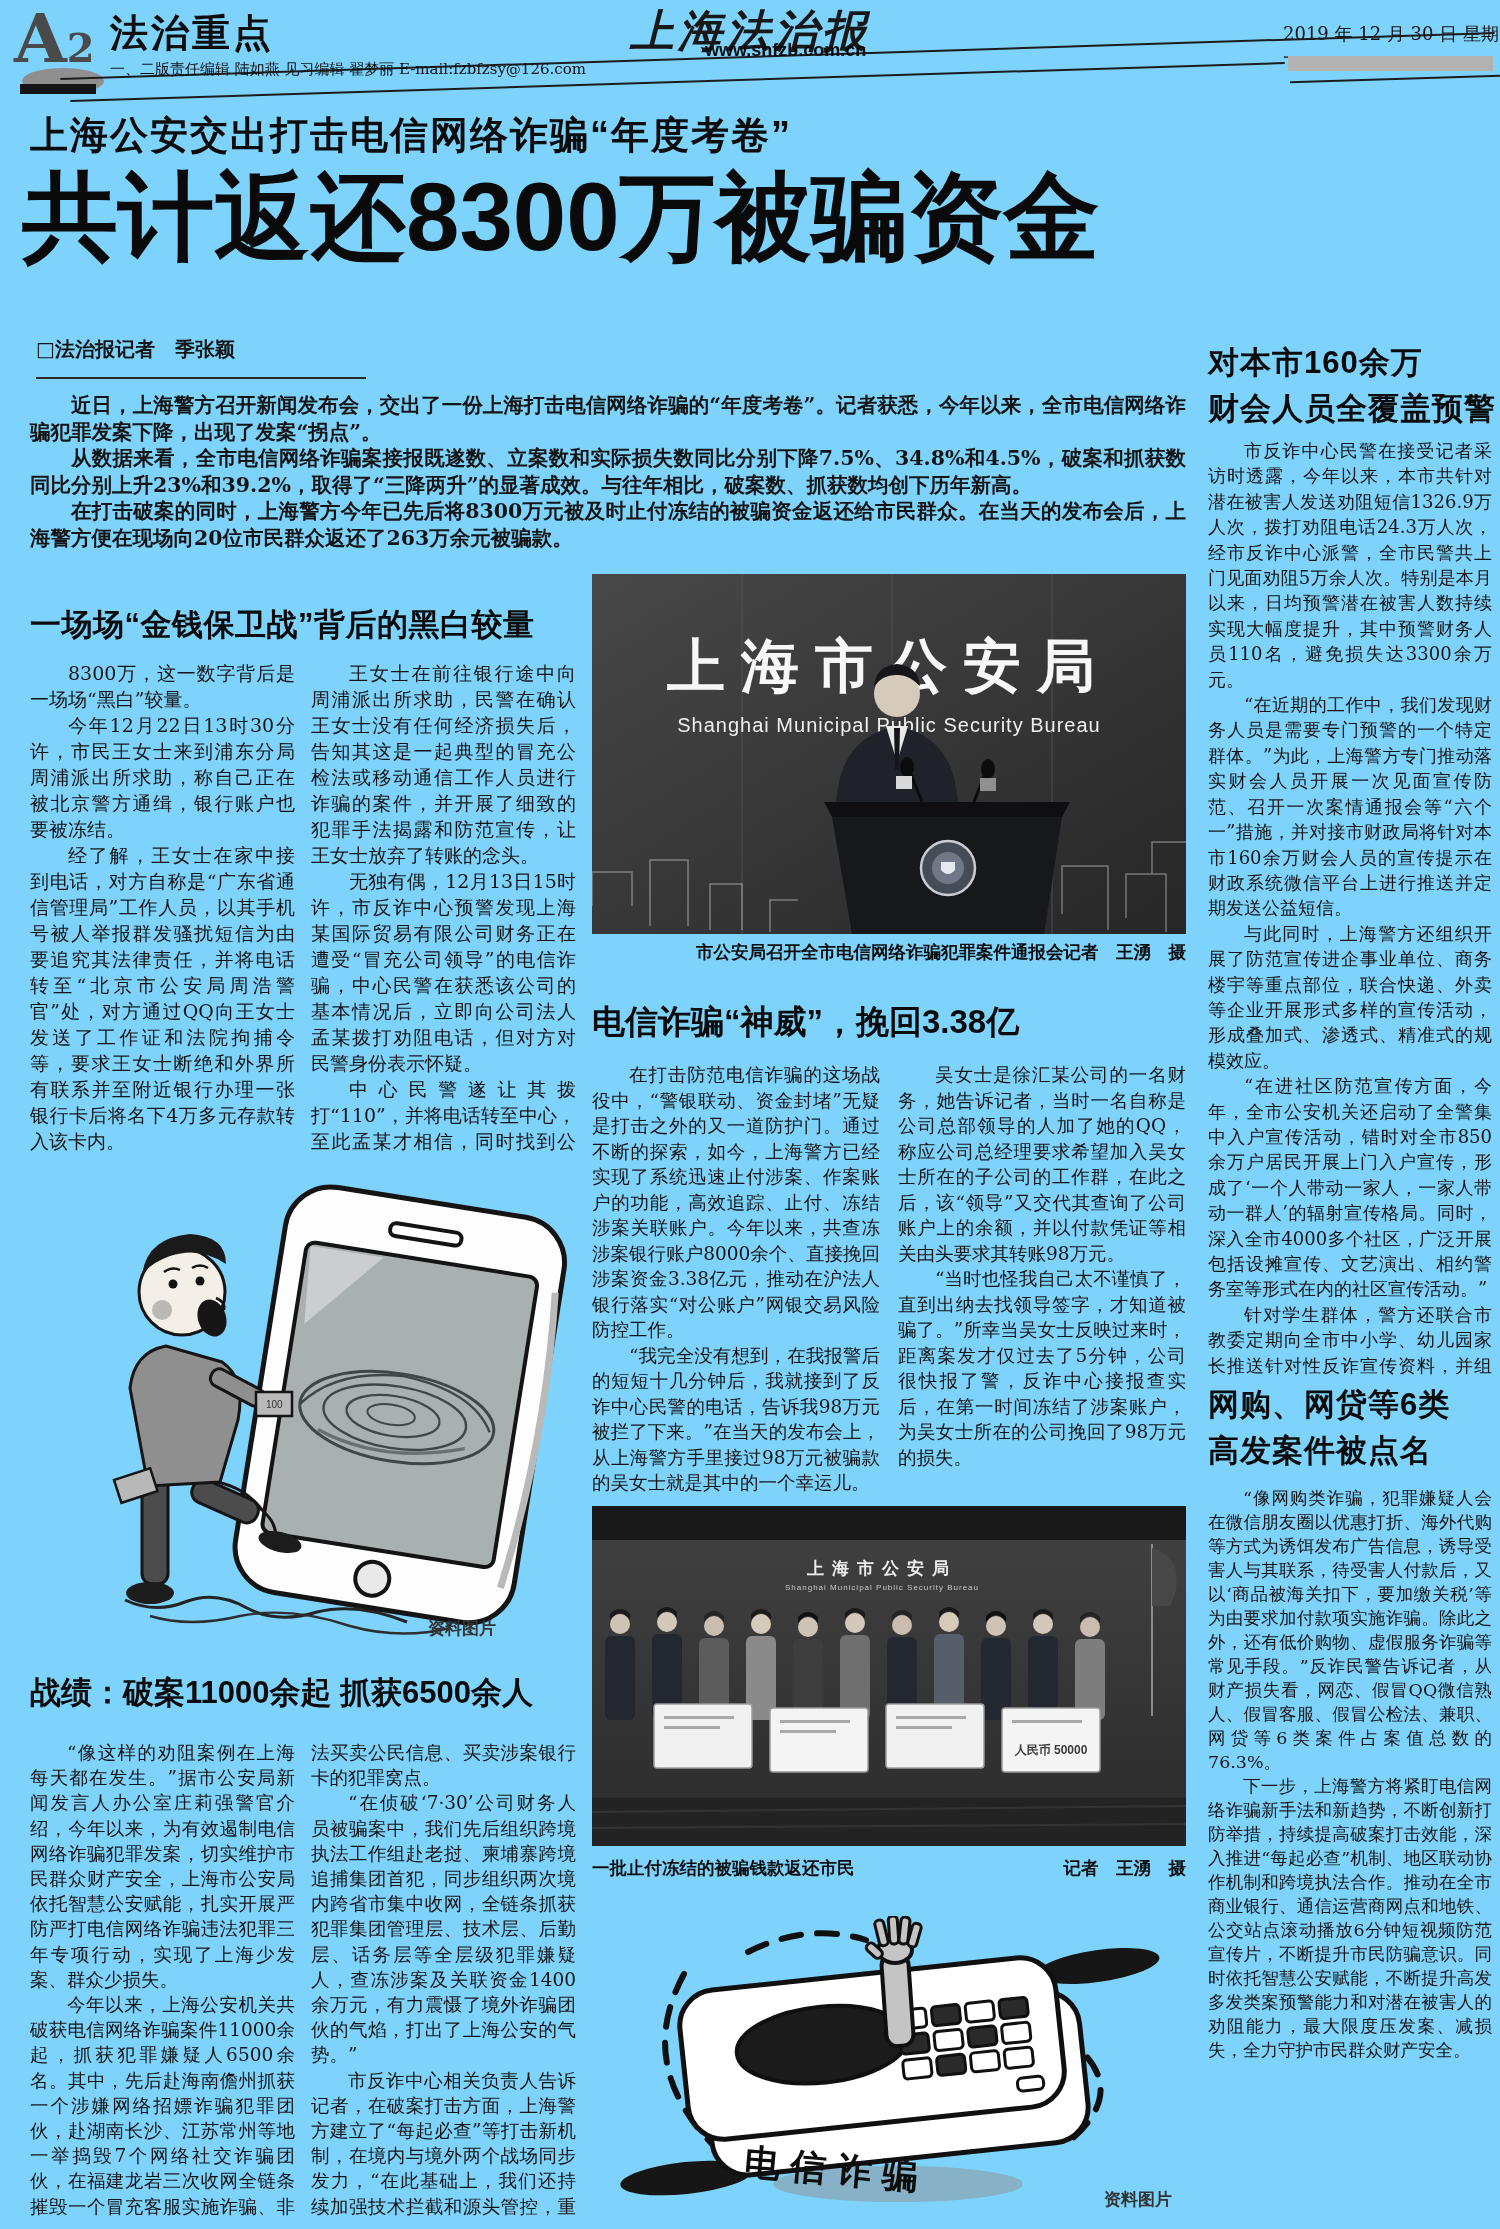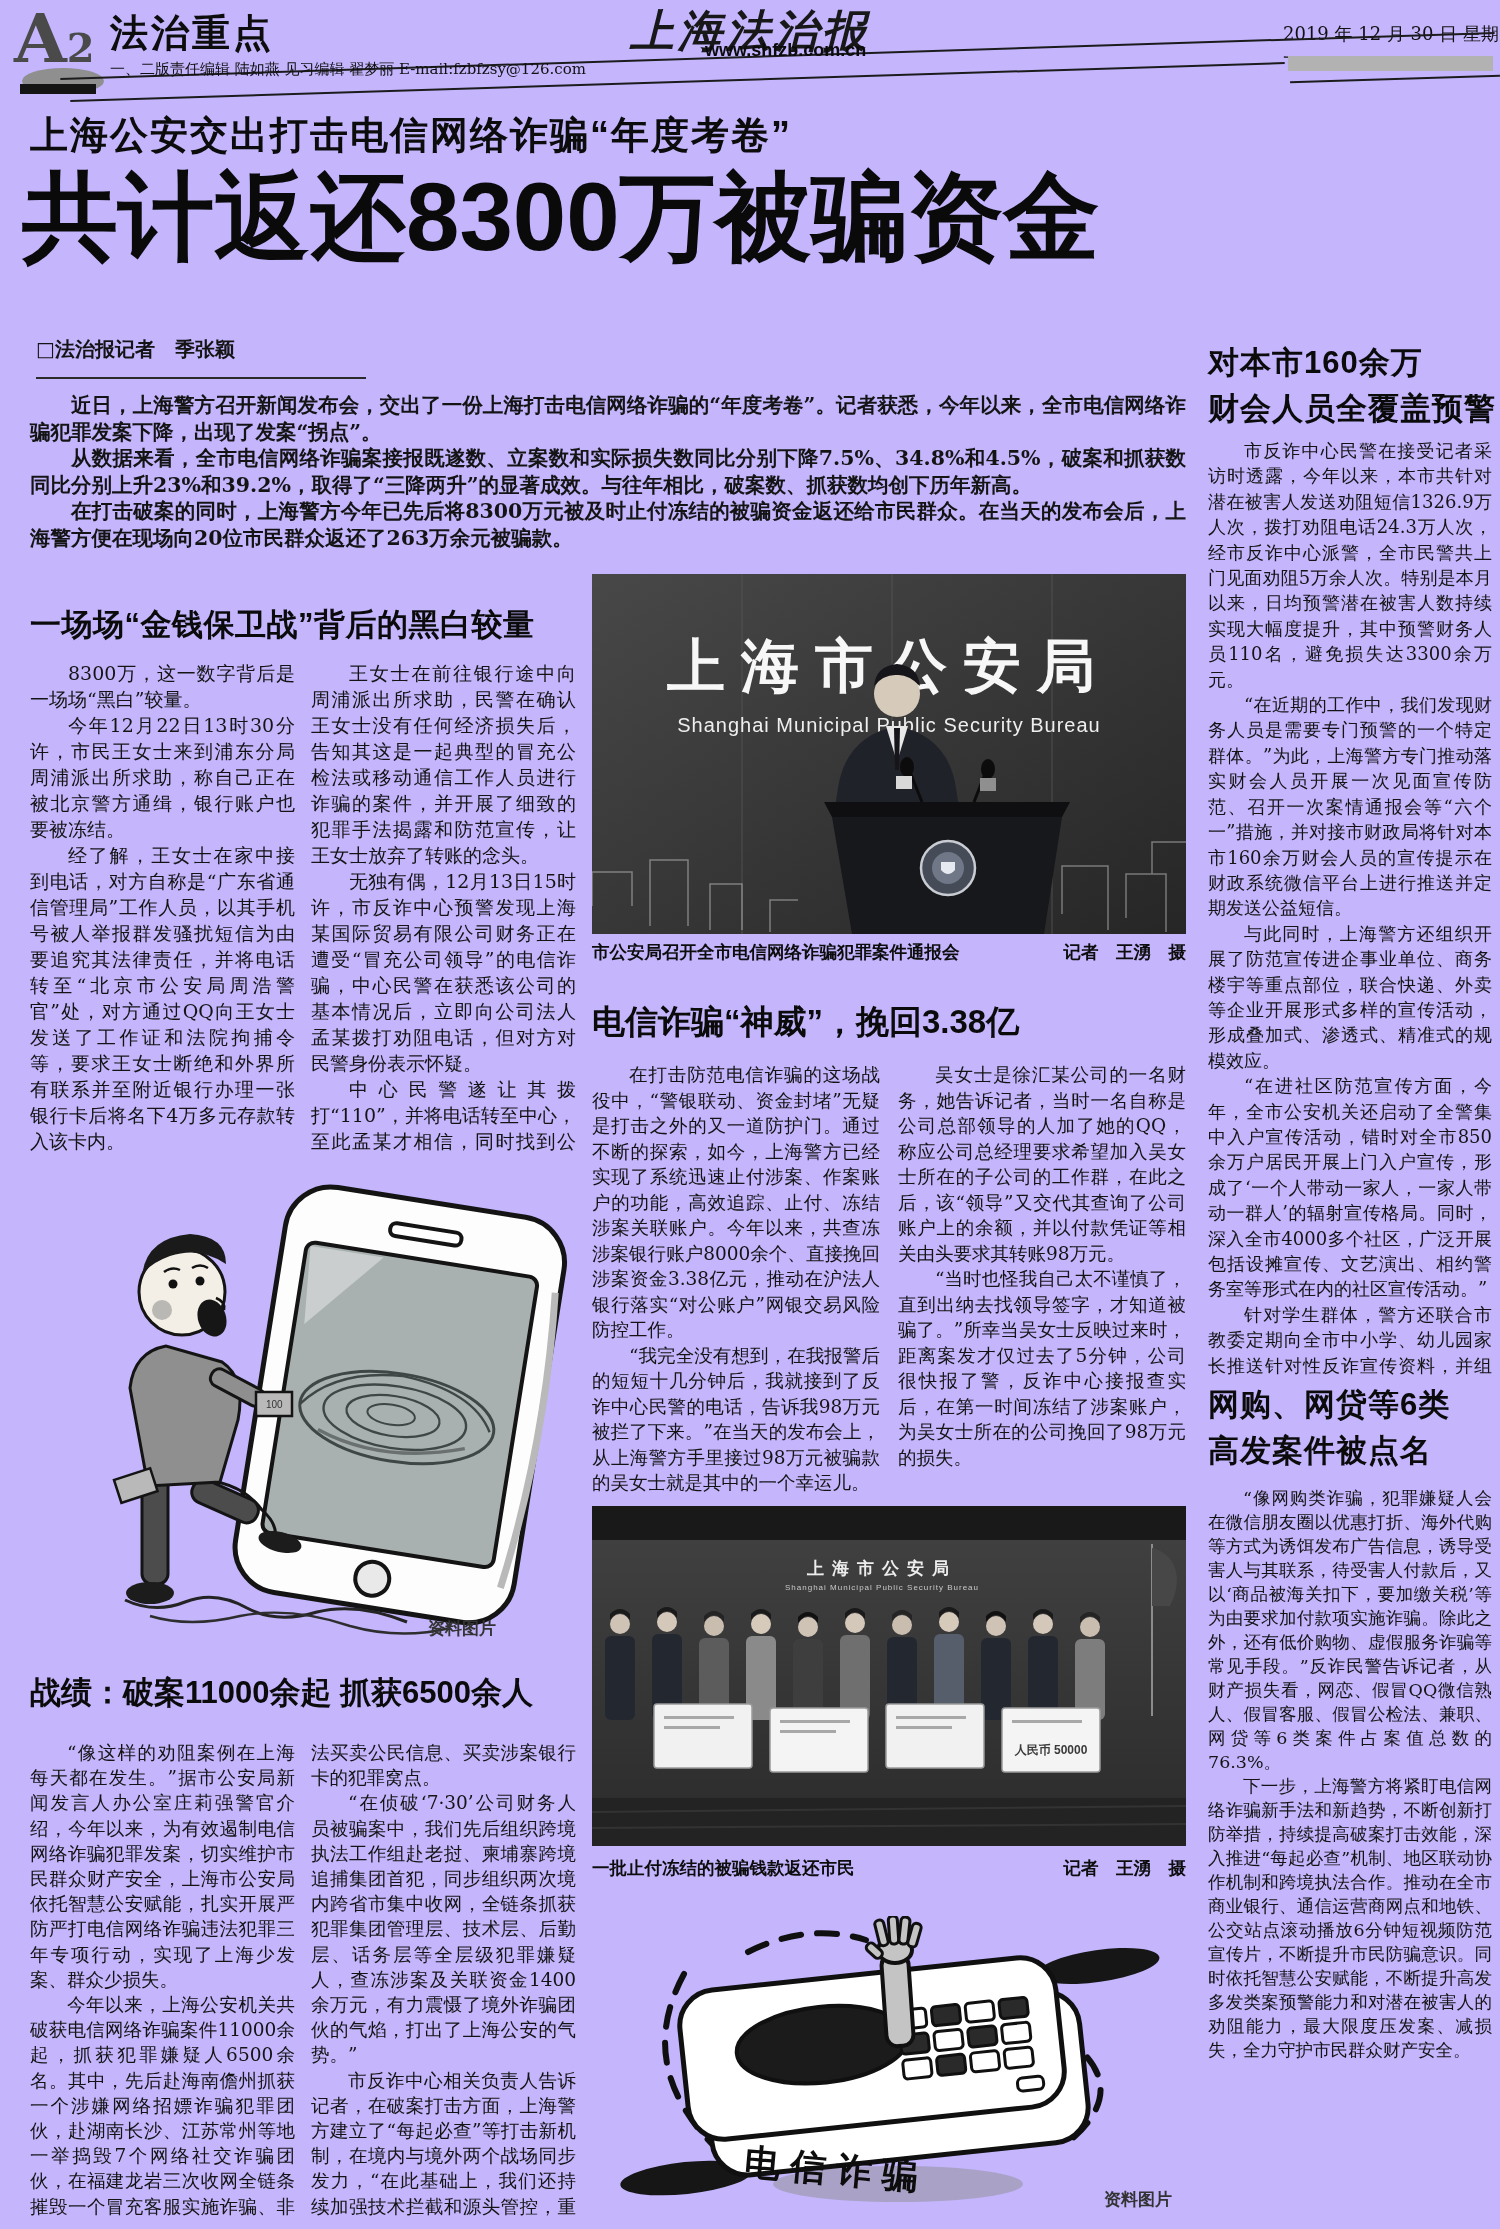--- a/index.html
+++ b/index.html
@@ -1,16 +1,16 @@
 <!DOCTYPE html>
 <html><head>
 <meta charset="utf-8">
 <style>
   html,body{margin:0;padding:0;background:#e8e8e8;}
-  .page{position:relative;width:1500px;height:2229px;background:#c4b5fd;margin:0 auto;
+  .page{position:relative;width:1500px;height:2229px;background:#7dd3fc;margin:0 auto;
         font-family:"DejaVu Serif",serif;color:#141414;overflow:hidden;}
   .abs{position:absolute;}
   
   .a2{left:14px;top:4px;width:96px;height:84px;}
   .a2-letter{font-family:"DejaVu Serif",serif;font-weight:bold;font-size:68px;color:#4a4a4a;line-height:1;}
   .a2-num{font-size:40px;color:#4a4a4a;font-weight:bold;}
   .a2-ellipse{left:8px;top:64px;width:82px;height:26px;background:#8f8f8f;border-radius:50%;}
   .section-label{left:110px;top:8px;font-family:"Liberation Sans",sans-serif;font-weight:bold;font-size:38px;letter-spacing:3px;color:#0d0d0d;}
   .masthead{left:540px;top:2px;width:420px;text-align:center;font-family:"DejaVu Serif",serif;
             font-weight:bold;font-style:italic;font-size:44px;letter-spacing:4px;color:#181818;}
@@ -47,21 +47,21 @@
   .br1{left:1208px;top:438px;width:284px;height:938px;}
   .br1 p{font-size:18px;line-height:25.4px;}
   .br2{left:1208px;top:1486px;width:284px;height:741px;}
   .br2 p{font-size:17.5px;line-height:24px;}
   
   .photo{background:#2e2e2e;}
   .ph1{left:592px;top:574px;width:594px;height:360px;}
   .ph2{left:592px;top:1506px;width:594px;height:340px;}
   .cap{display:flex;justify-content:space-between;font-family:"Liberation Sans",sans-serif;
        font-weight:bold;font-size:17.5px;color:#0d0d0d;}
-  .cap1{left:592px;top:940px;width:594px;}
+  .cap1{left:592px;top:940px;width:594px;justify-content:flex-end;}
   .cap2{left:592px;top:1856px;width:594px;}
   .cart1{left:30px;top:1180px;width:546px;height:460px;}
   .cart2{left:598px;top:1916px;width:584px;height:305px;}
   .cart-cap{position:absolute;font-family:"Liberation Sans",sans-serif;font-weight:bold;font-size:17px;color:#333;}
   .cc1{right:80px;bottom:0px;}
   .cc2{right:10px;bottom:10px;}
   svg{display:block;}
 </style>
 </head>
 <body>

